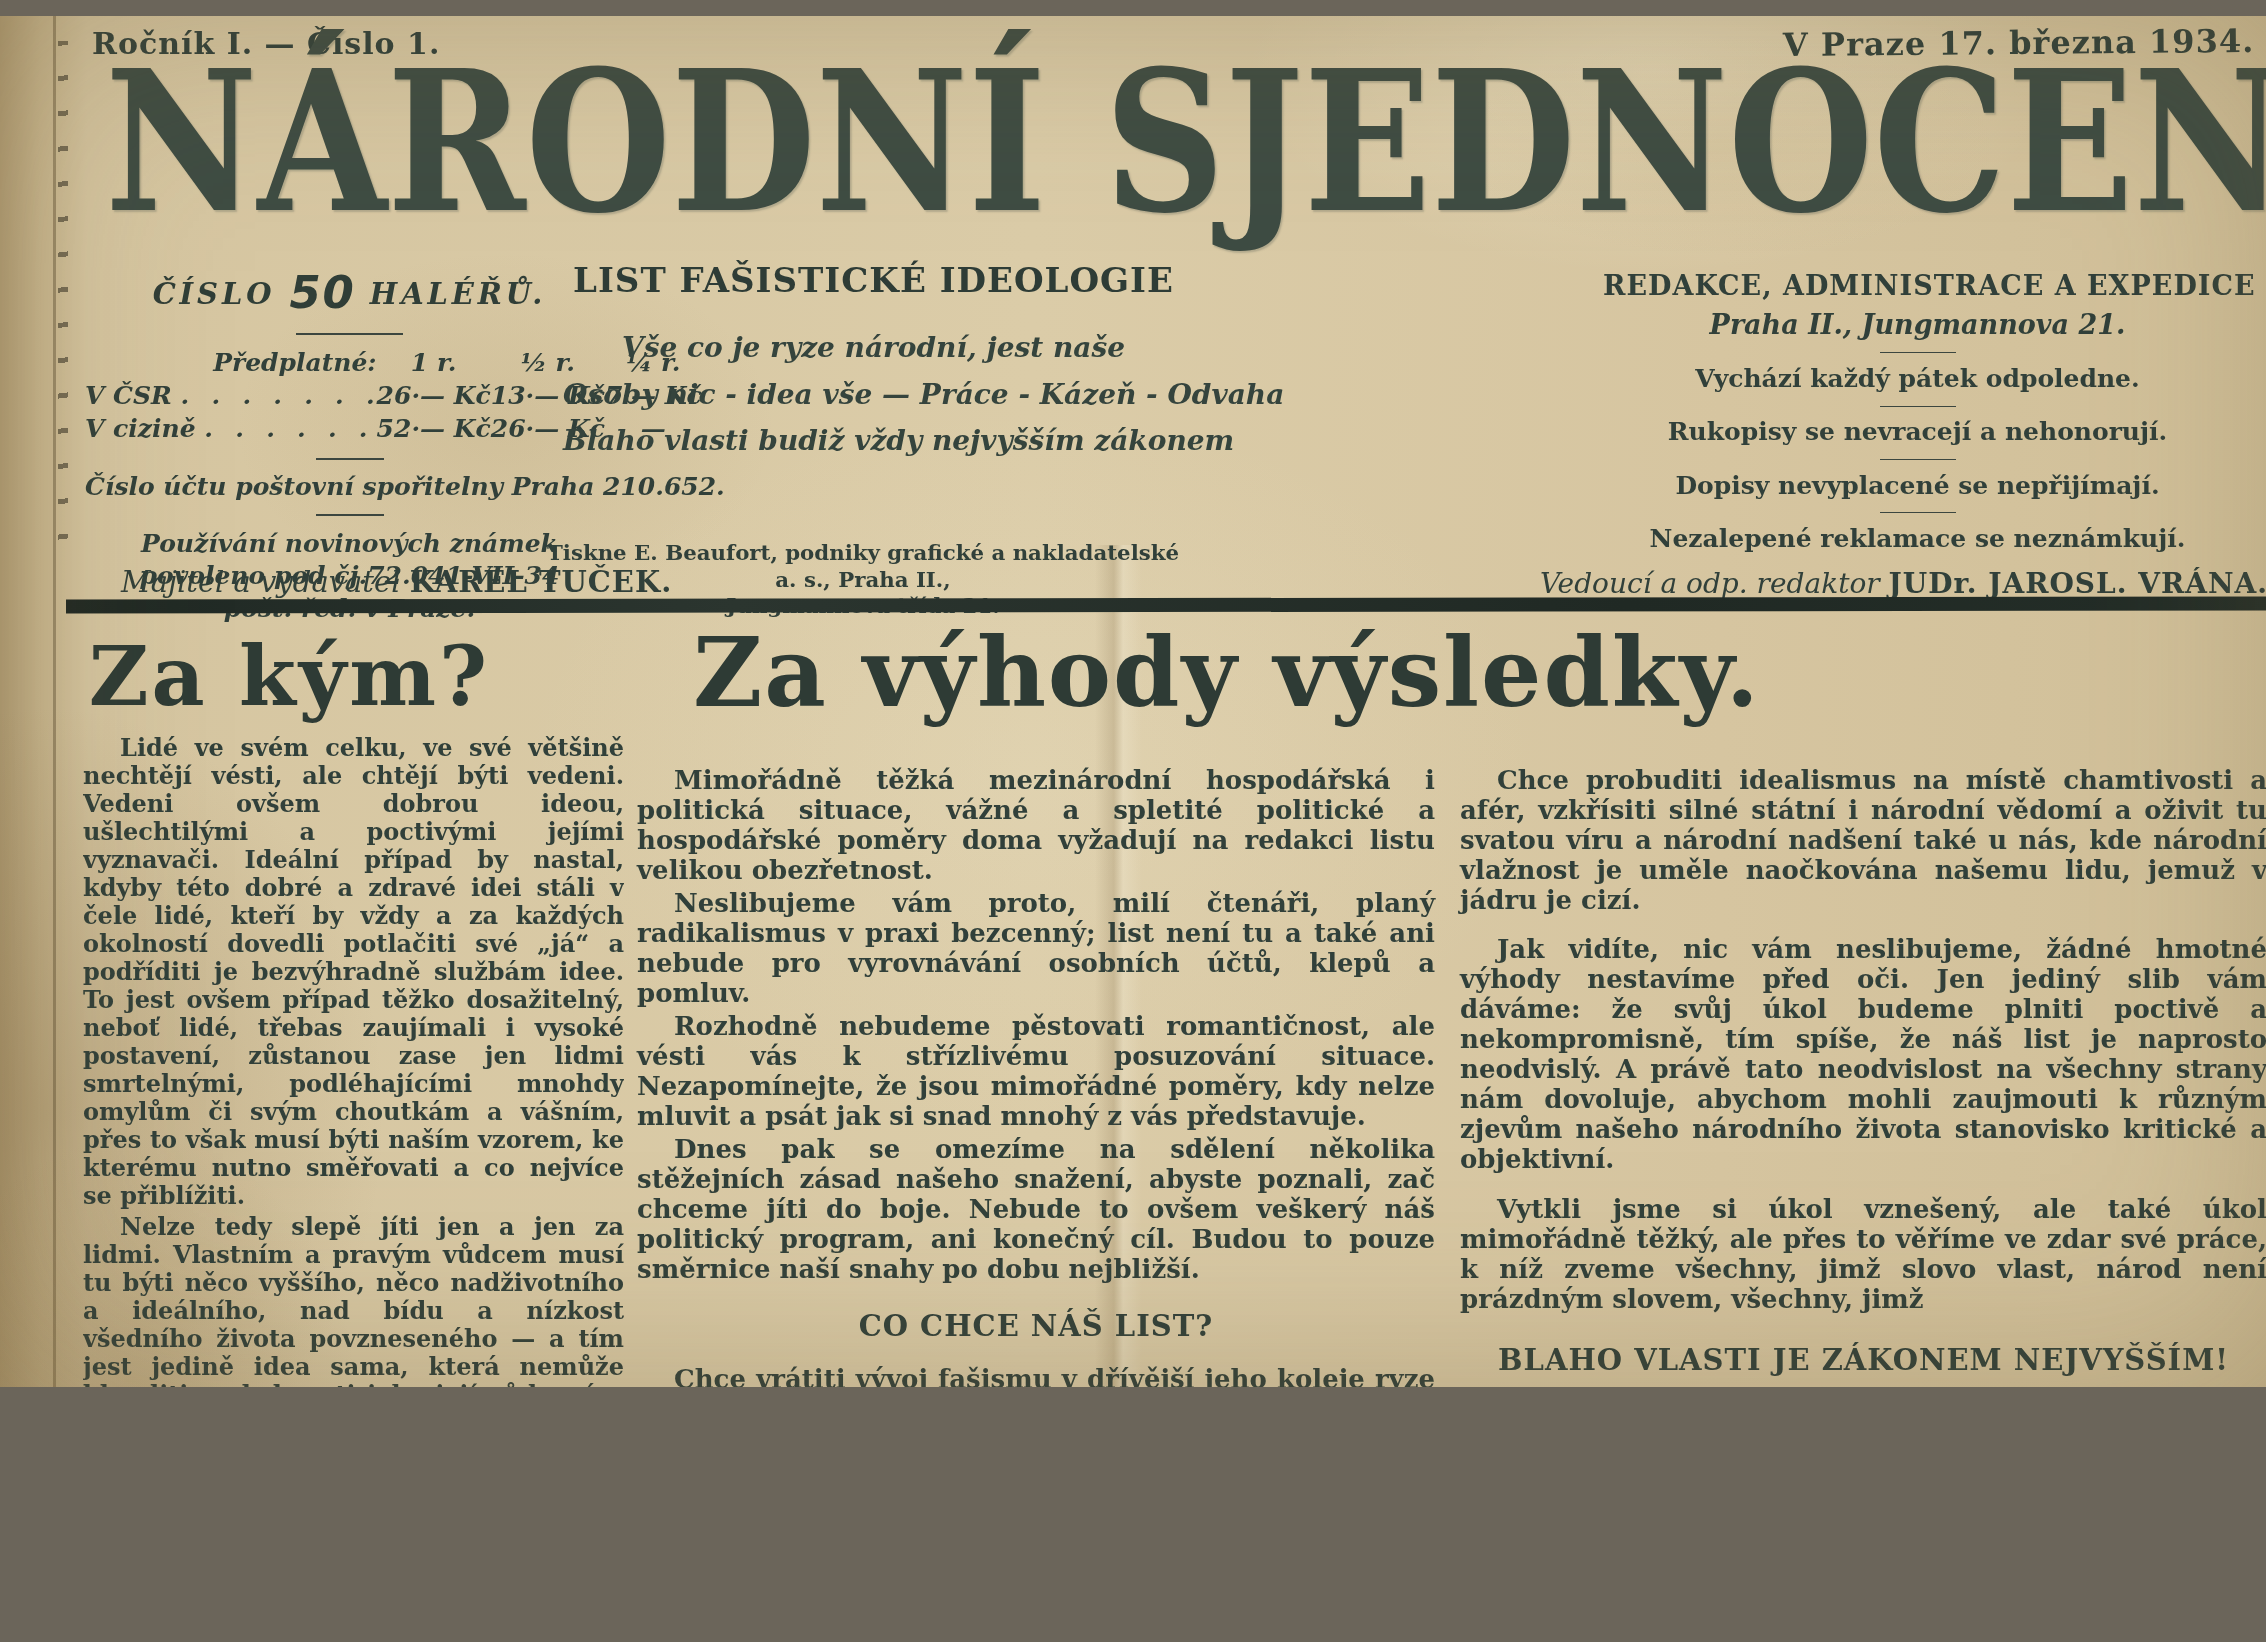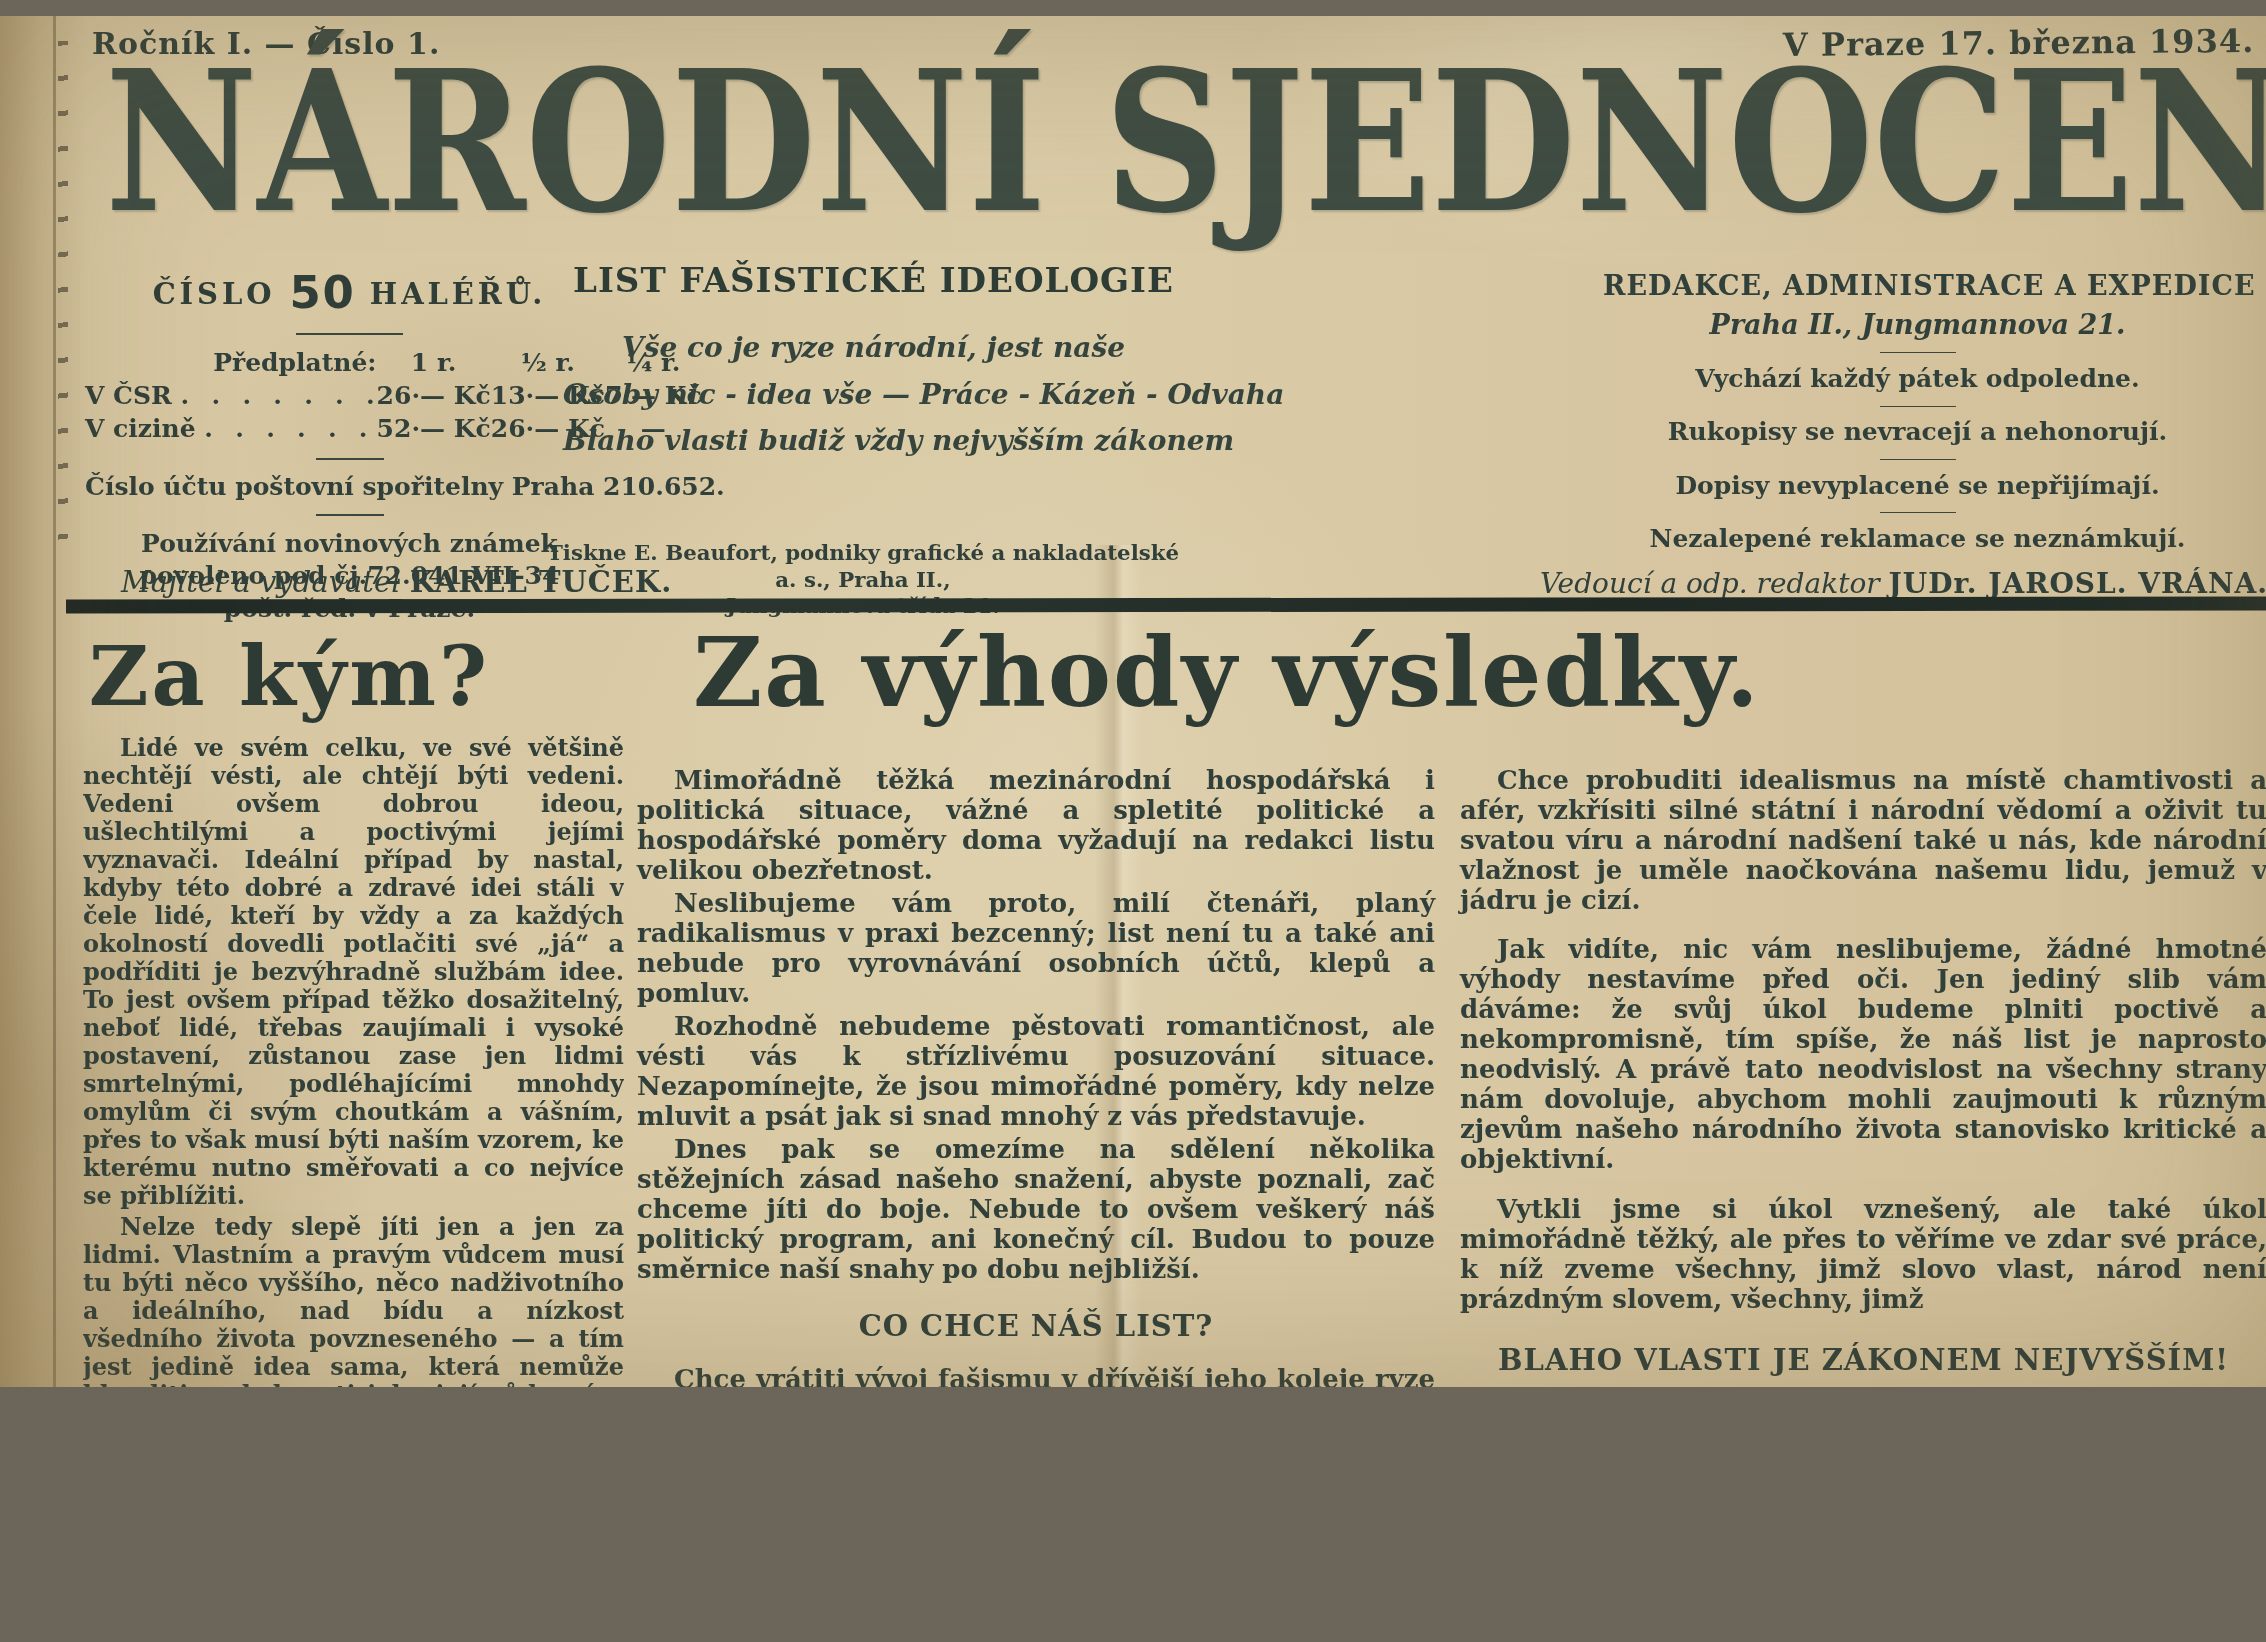--- a/index.html
+++ b/index.html
@@ -32,21 +32,21 @@
 
   .topline-issue{position:absolute;left:92px;top:9.7px;font-size:30px;font-weight:bold;letter-spacing:1px;}
   .topline-date{position:absolute;right:41px;top:7.8px;font-size:32px;font-weight:bold;letter-spacing:1px;transform:rotate(-0.5deg);}
 
   .masthead{position:absolute;left:105px;top:29px;margin:0;white-space:nowrap;
     font-size:194px;line-height:1;font-weight:bold;color:#3e4c43;
     transform:scaleX(0.86) scaleY(1.0);transform-origin:left top;
     text-shadow:1.9px 1.9px 1.9px rgba(62,76,67,0.25);}
 
   
-  .info-left{position:absolute;left:85px;top:250px;width:529px;text-align:center;}
+  .info-left{position:absolute;left:85px;top:250px;width:529px;text-align:center;font-style:italic;}
   .price-line{font-weight:bold;letter-spacing:3.9px;font-size:29px;color:#303e37;}
   .price-big{font-family:"DejaVu Sans","Liberation Sans",sans-serif;font-size:45px;letter-spacing:1.9px;vertical-align:-3.9px;}
   .mini-rule{width:107px;height:0;border-top:2.9px solid #3c463f;margin:13.6px auto 11.6px auto;}
   .mini-rule.short{width:68px;}
   table.subs{width:100%;border-collapse:collapse;font-size:25px;font-weight:bold;}
   table.subs td{padding:1.9px 0;white-space:nowrap;}
   td.sub-lbl{text-align:right;width:44%;padding-right:13.6px;}
   td.sub-reg{text-align:left;width:44%;}
   .dots{word-spacing:9.7px;letter-spacing:1.9px;}
   td.sub-val{text-align:center;width:18.6%;}

